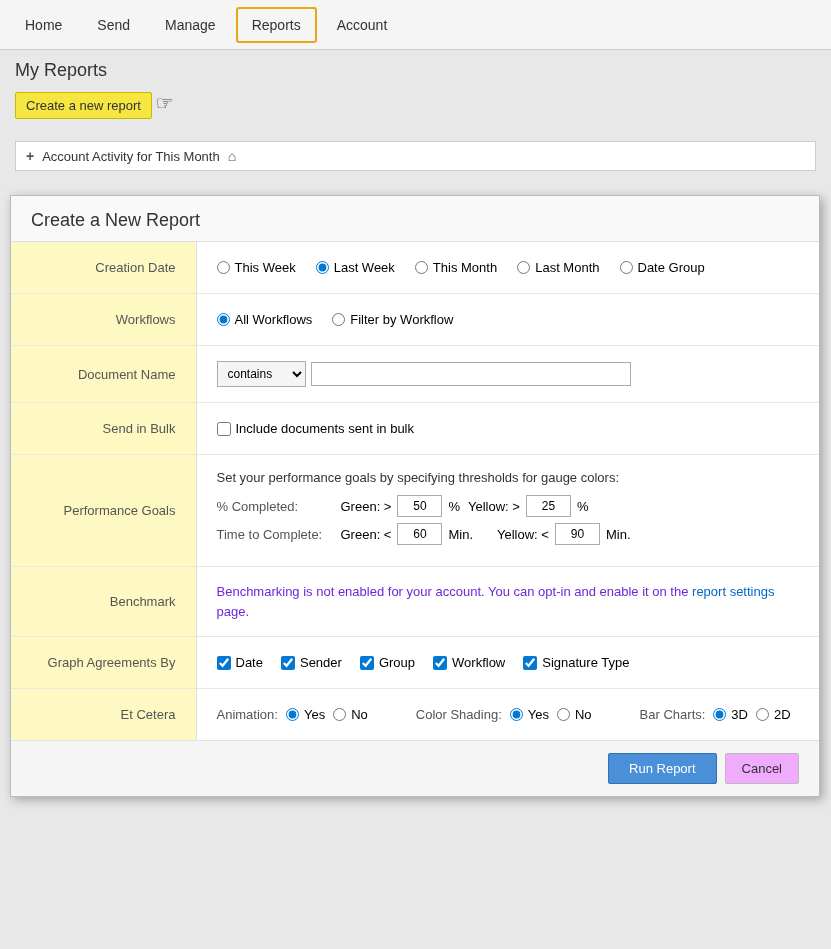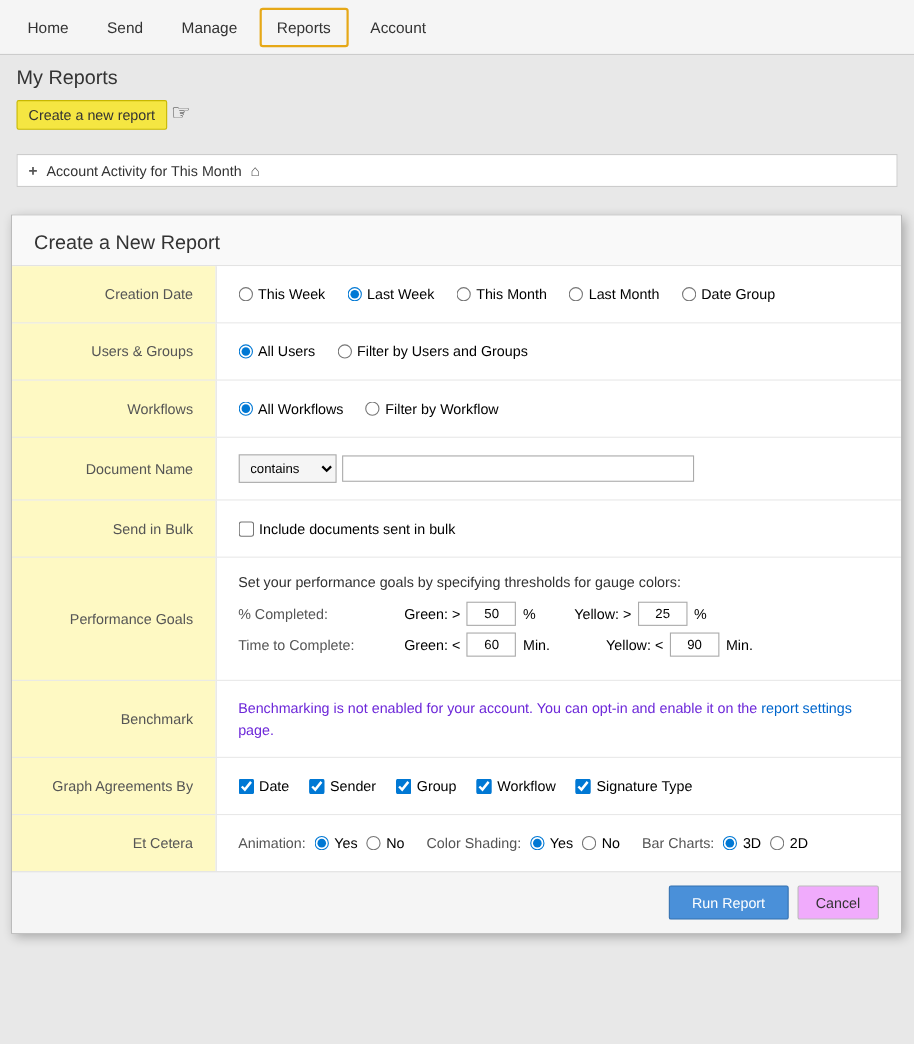--- a/index.html
+++ b/index.html
@@ -187,21 +187,21 @@
     .perf-goals {
       font-size: 13px;
     }
     .perf-intro {
       margin-bottom: 10px;
       color: #333;
     }
     .perf-row {
       display: flex;
       align-items: center;
-      gap: 31px;
+      gap: 4px;
       margin-bottom: 6px;
     }
     .perf-label {
       width: 120px;
       color: #555;
     }
     .perf-group {
       display: flex;
       align-items: center;
       gap: 6px;
@@ -231,21 +231,21 @@
       display: flex;
       align-items: flex-start;
       gap: 18px;
       flex-wrap: wrap;
     }
 
     
     .et-cetera-row {
       display: flex;
       align-items: center;
-      gap: 20px;
+      gap: 48px;
       flex-wrap: wrap;
     }
     .etc-group {
       display: flex;
       align-items: center;
       gap: 8px;
     }
     .etc-label {
       color: #555;
     }
@@ -338,35 +338,20 @@
               <span>Last Month</span>
             </label>
             <label class="radio-item">
               <input type="radio" name="creation_date" value="Date Range" style="">
               <span>Date Group</span>
             </label>
           </div>
         </td>
       </tr>
 
-      <tr>
-        <td class="label-cell">Users &amp; Groups</td>
-        <td class="content-cell">
-          <div class="radio-group">
-            <label class="radio-item">
-              <input type="radio" name="users_groups" value="All Users" checked="" style="">
-              <span>All Users</span>
-            </label>
-            <label class="radio-item">
-              <input type="radio" name="users_groups" value="Filter by Users and Groups" style="">
-              <span>Filter by Users and Groups</span>
-            </label>
-          </div>
-        </td>
-      </tr>
 
       <tr>
         <td class="label-cell">Workflows</td>
         <td class="content-cell">
           <div class="radio-group">
             <label class="radio-item">
               <input type="radio" name="workflows" value="All Workflows" checked="" style="">
               <span>All Workflows</span>
             </label>
             <label class="radio-item">

